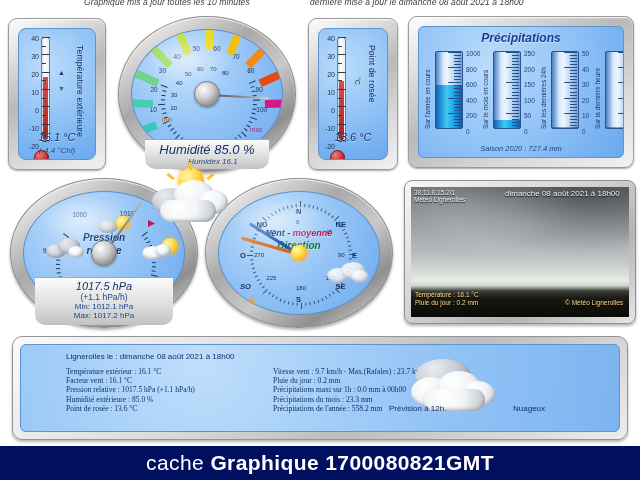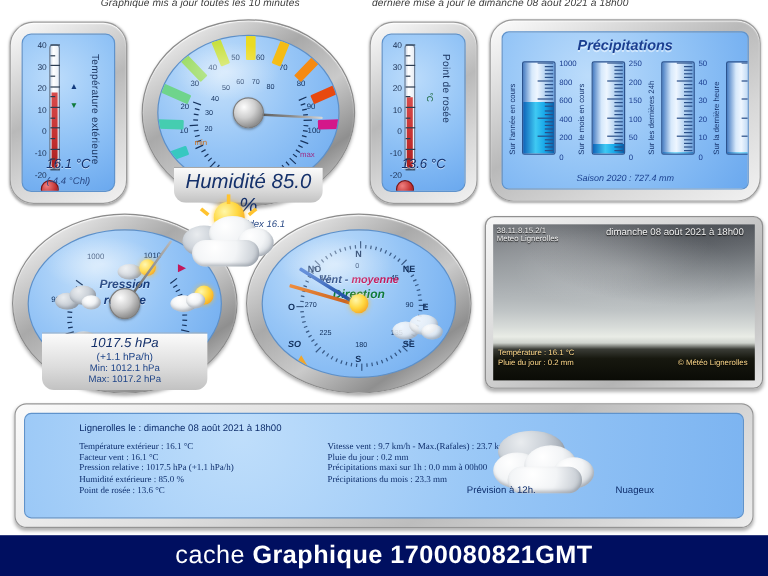--- a/index.html
+++ b/index.html
@@ -26,21 +26,21 @@
     white-space: nowrap;
     letter-spacing: .1px;
   }
   .top-note.left  { left: 84px; }
   .top-note.right { left: 310px; }
 
   
   .bezel {
     position: absolute;
     background: linear-gradient(150deg,#fdfdfd 0%,#e3e3e3 18%,#b9b9b9 45%,#d7d7d7 70%,#f2f2f2 100%);
-    border-radius: 20px;
+    border-radius: 9px;
     box-shadow: 0 1px 2px rgba(0,0,0,.35), inset 0 1px 1px rgba(255,255,255,.9);
     border: 1px solid #9a9a9a;
   }
   .bezel .face {
     position: absolute;
     inset: 9px;
     background: radial-gradient(circle at 35% 28%, #bcdcfb 0%, #93c4f6 48%, #7bb4f2 78%, #6aa8ee 100%);
     border-radius: 8px;
     border: 1px solid #5f93cc;
     overflow: hidden;
@@ -432,21 +432,21 @@
           <div style="position: absolute; left: 77px; top: 72px; width: 62px; height: 8px; transform-origin: 0px 50%; transform: rotate(-46deg) translateX(56px); background: rgb(245, 138, 18); border-radius: 1px;"></div>
           <div style="position: absolute; left: 77px; top: 72px; width: 62px; height: 8px; transform-origin: 0px 50%; transform: rotate(-24deg) translateX(56px); background: rgb(232, 73, 15); border-radius: 1px;"></div>
           <div style="position: absolute; left: 77px; top: 72px; width: 62px; height: 8px; transform-origin: 0px 50%; transform: rotate(-2deg) translateX(56px); background: rgb(212, 24, 138); border-radius: 1px;"></div>
         </div>
       <div class="needle" id="hum-needle" style="width:62px; transform: rotate(3deg);"></div>
       <div class="hub"></div>
       <div class="dial-num" style="left:30px; top:86px; color:#c76a17;">min</div>
       <div class="dial-num" style="left:118px; top:96px; color:#9b2b86;">max</div>
     </div>
     <div class="cartouche" style="left:26px; right:26px; bottom:2px; height:30px; padding-top:2px;">
-      <div style="font-size:17px; font-style:italic;">Humidité 85.0  %</div>
+      <div style="font-size:13px; font-style:italic;">Humidité 85.0  %</div>
       <div style="font-size:8px; font-style:italic; color:#2a4a86;padding-left:12px;">Humidex 16.1</div>
     </div>
   </div>
 
   <div class="bezel" id="thermo-dew" style="left:308px; top:18px; width:90px; height:152px;">
     <div class="face">
       <div class="thermo-scale" id="dew-scale">
           <span style="top: 0%;">40</span>
           <span style="top: 16.6667%;">30</span>
           <span style="top: 33.3333%;">20</span>
@@ -867,20 +867,21 @@
           <div>Facteur vent : 16.1 °C</div>
           <div>Pression relative : 1017.5 hPa (+1.1 hPa/h)</div>
           <div>Humidité extérieure : 85.0 %</div>
           <div>Point de rosée : 13.6 °C</div>
         </div>
       <div class="sum-col" id="sum-right" style="left:252px; top:22px;">
           <div>Vitesse vent : 9.7 km/h - Max.(Rafales) : 23.7 km/h</div>
           <div>Pluie du jour : 0.2 mm</div>
           <div>Précipitations maxi sur 1h : 0.0 mm à 00h00</div>
           <div>Précipitations du mois : 23.3 mm</div>
+          <div>Précipitations de l'année : 558.2 mm</div>
         </div>
 
       <div class="cloudy-icon" style="left:390px; top:14px; width:88px; height:58px;">
         <div class="cl dark" style="left:4px; top:0px; width:56px; height:34px;"></div>
         <div class="cl" style="left:0px; top:18px; width:40px; height:30px;"></div>
         <div class="cl" style="left:26px; top:12px; width:44px; height:34px;"></div>
         <div class="cl" style="left:50px; top:22px; width:34px; height:26px;"></div>
         <div class="cl" style="left:12px; top:30px; width:62px; height:22px; border-radius:12px;"></div>
       </div>
 

